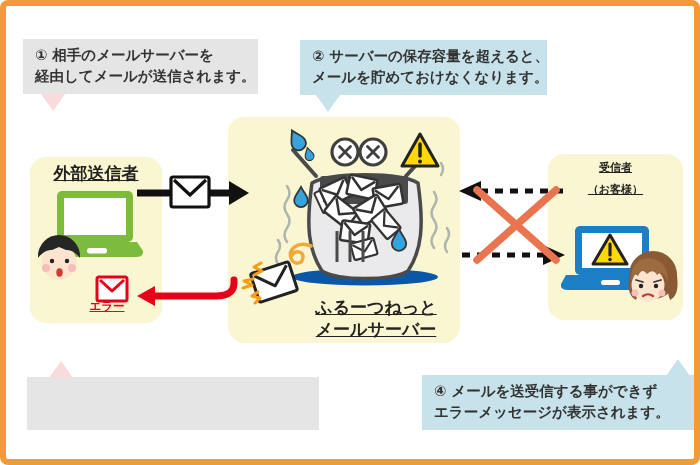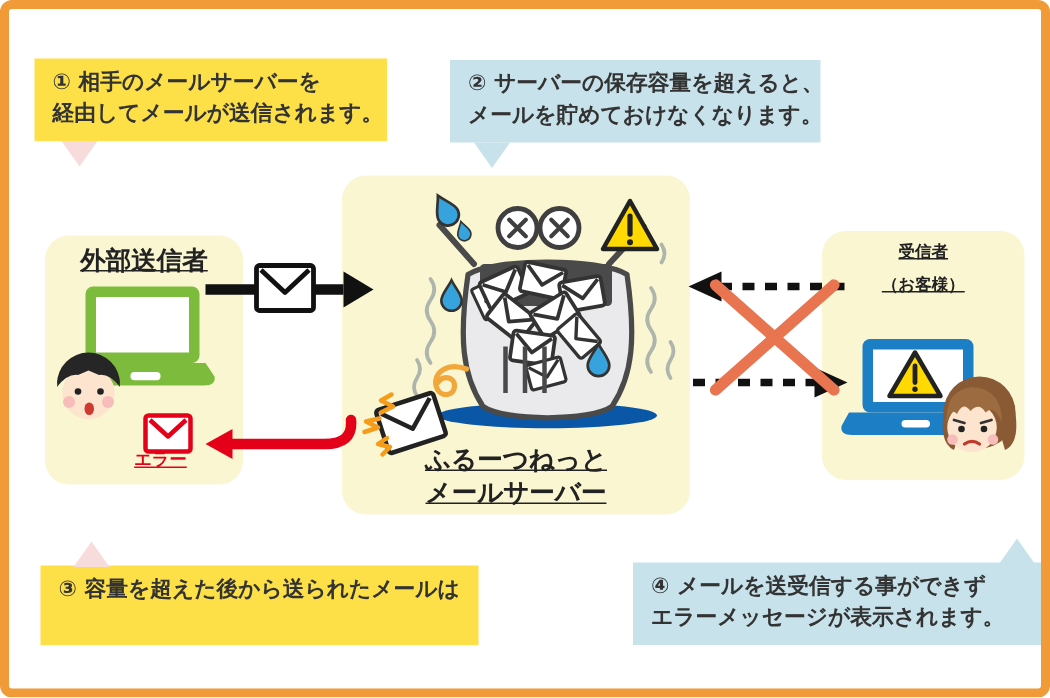--- a/index.html
+++ b/index.html
@@ -13,39 +13,39 @@
   }
   .panel{position:absolute;background:#FAF6D2;border-radius:16px;z-index:1;}
   #panel-sender{left:30px;top:157px;width:132px;height:166px;}
   #panel-server{left:228px;top:117px;width:232px;height:226px;}
   #panel-receiver{left:548px;top:154px;width:135px;height:166px;}
   .art{position:absolute;left:0;top:0;z-index:2;}
   .callout{
     position:absolute;z-index:4;padding:6px 12px;box-sizing:border-box;
     font-size:14.5px;font-weight:600;line-height:21px;white-space:nowrap;color:#333;
   }
-  .callout.pink{background:#fde047;}
+  .callout.pink{background:#e5e5e5;}
   .callout.blue{background:#C7E2EB;}
   #c1{left:23px;top:39px;width:235px;height:55px;}
   #c2{left:300px;top:40px;width:247px;height:55px;}
   #c3{left:27px;top:377px;width:292px;height:53px;}
   #c4{left:422px;top:375px;width:292px;height:55px;}
   .tail{position:absolute;width:0;height:0;border-left:12px solid transparent;border-right:12px solid transparent;}
   .tail-down{top:100%;border-top:17px solid;}
   .tail-up{top:-16px;border-bottom:17px solid;}
   .pink .tail{border-top-color:#F8DBDB;border-bottom-color:#F8DBDB;}
   .blue .tail{border-top-color:#C7E2EB;border-bottom-color:#C7E2EB;}
   #c1 .tail{left:18px;}
   #c2 .tail{left:16px;}
   #c3 .tail{left:22px;}
   #c4 .tail{right:24px;}
   .hl-red{color:#E5001A;}
   .grouplabel{position:absolute;z-index:4;text-align:center;font-weight:700;color:#222;text-decoration:underline;}
   #label-sender{left:30px;top:162px;width:132px;font-size:17px;}
-  #label-server{left:228px;top:296px;width:232px;font-size:17px;line-height:22px;}
+  #label-server{left:228px;top:296px;width:232px;font-size:17px;line-height:22px;padding-left:32px;}
   #label-receiver{left:548px;top:157px;width:135px;font-size:11px;line-height:22px;}
   #label-error{left:74px;top:299px;width:40px;font-size:11.5px;color:#E5001A;text-align:center;margin-left:13px;}
 </style>
 </head>
 <body>
 
 <div class="canvas">
 
   <div class="panel" id="panel-sender"></div>
   <div class="panel" id="panel-server"></div>
@@ -199,21 +199,20 @@
     <div class="tail tail-down"></div>
   </div>
 
   <div class="callout blue" id="c2">
     <div>② サーバーの保存容量を超えると、</div>
     <div>メールを貯めておけなくなります。</div>
     <div class="tail tail-down"></div>
   </div>
 
   <div class="callout pink" id="c3">
-    <div>③ 容量を超えた後から送られたメールは</div>
     <div class="tail tail-up"></div>
   </div>
 
   <div class="callout blue" id="c4">
     <div>④ メールを送受信する事ができず</div>
     <div>エラーメッセージが表示されます。</div>
     <div class="tail tail-up"></div>
   </div>
 
   <div class="grouplabel" id="label-sender">外部送信者</div>

